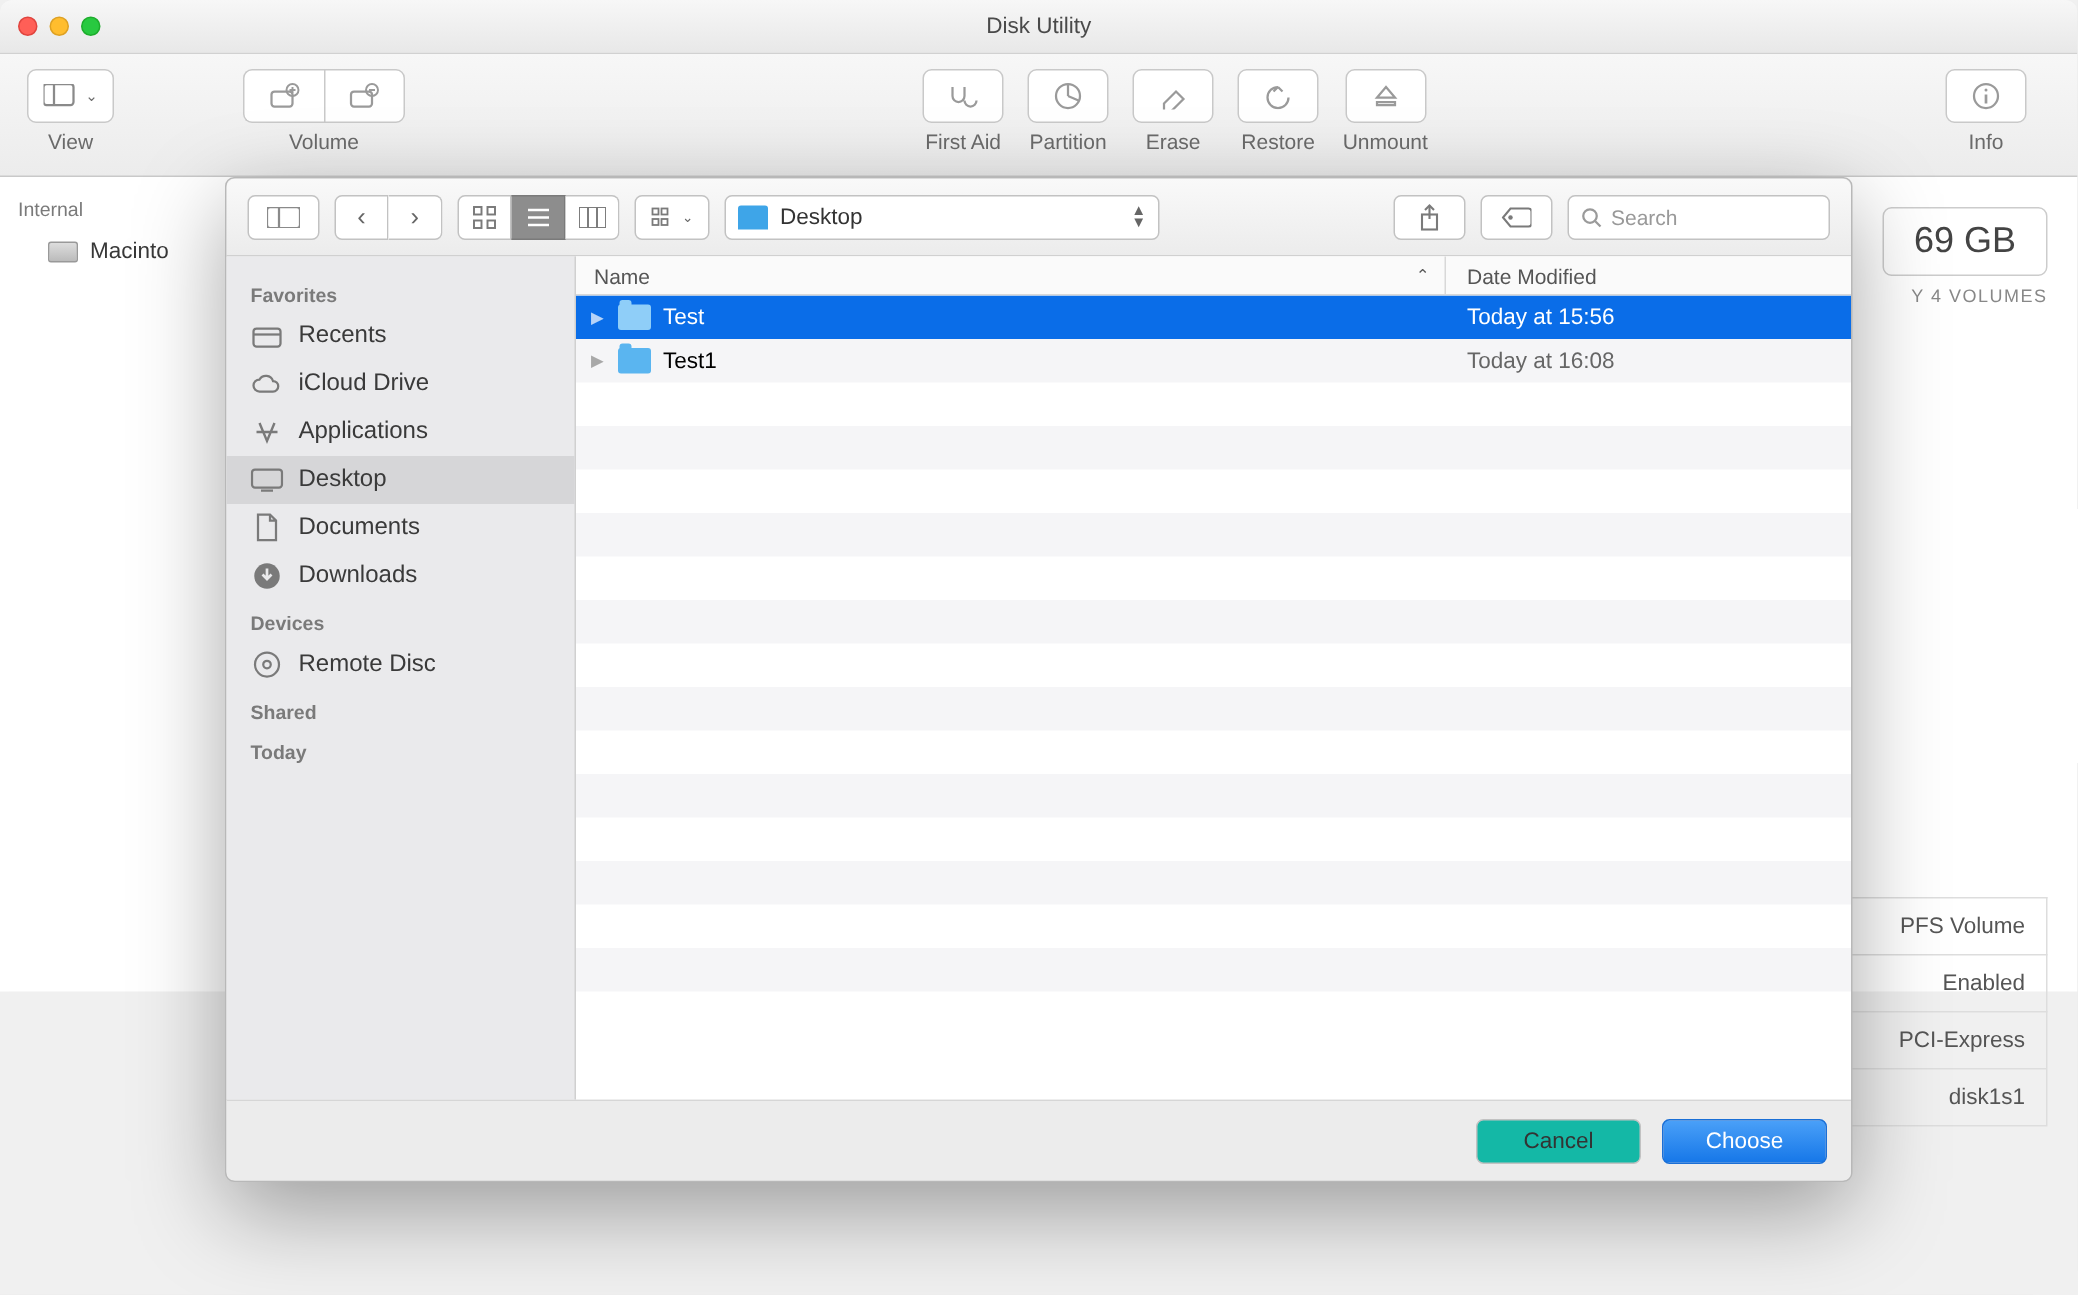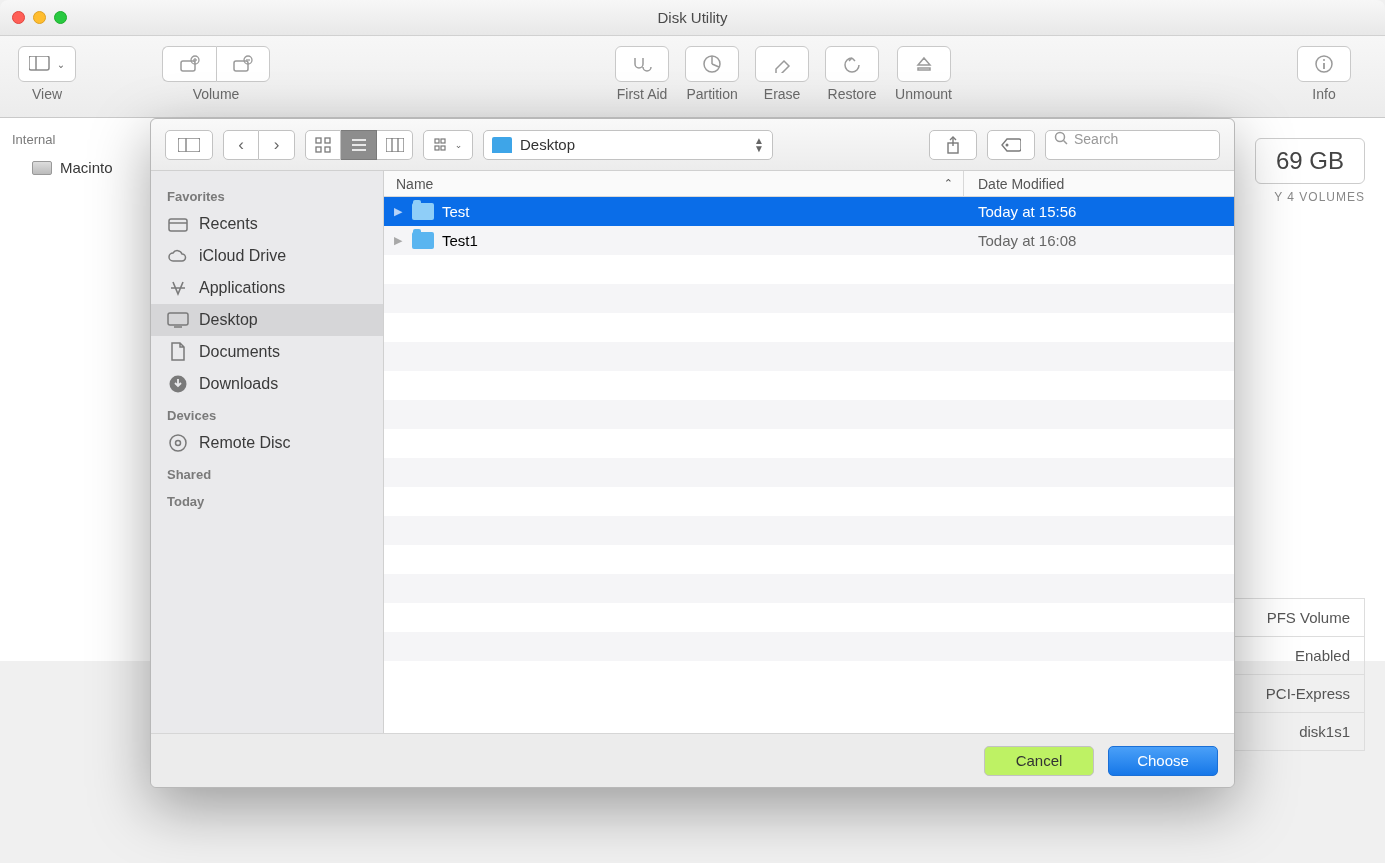--- a/index.html
+++ b/index.html
@@ -46,21 +46,21 @@
 .st-seg { display: flex; }
 .st-seg .st-btn { border-radius: 0; }
 .st-seg .st-btn:first-child { border-radius: 5px 0 0 5px; }
 .st-seg .st-btn:last-child { border-radius: 0 5px 5px 0; border-left: none; }
 .st-seg .st-btn:not(:first-child):not(:last-child) { border-left: none; }
 .st-seg .st-btn.active { background: #8d8d8d; color: #fff; border-color: #7a7a7a; }
 .path-popup { flex: 0 0 290px; height: 30px; background: #fff; border: 1px solid #c2c2c2; border-radius: 5px; display: flex; align-items: center; padding: 0 8px; gap: 8px; font-size: 15px; color: #333; }
 .path-popup .folder-glyph { width: 20px; height: 16px; background: #3ea5e8; border-radius: 2px 2px 0 0; position: relative; }
 .path-popup .updown { margin-left: auto; color: #666; font-size: 10px; line-height: 8px; }
 .st-spacer { flex: 1; }
-.search-box { width: 175px; height: 30px; background: #fff; border: 1px solid #c2c2c2; border-radius: 5px; display: flex; padding: 0 8px; gap: 6px; color: #999; font-size: 14px; }
+.search-box { width: 175px; height: 30px; background: #fff; border: 1px solid #c2c2c2; border-radius: 5px; display: flex; align-items: center; padding: 0 8px; gap: 6px; color: #999; font-size: 14px; }
 
 .sheet-body { flex: 1; display: flex; }
 .sheet-sidebar { width: 233px; background: #eaeaec; border-right: 1px solid #d0d0d0; padding-top: 10px; }
 .sb-header { font-size: 13px; color: #7a7a7a; font-weight: 600; padding: 8px 16px 4px; }
 .sb-item { display: flex; align-items: center; gap: 10px; padding: 7px 16px; font-size: 16px; color: #3a3a3a; cursor: default; }
 .sb-item.selected { background: #d6d6d8; }
 .sb-icon { width: 22px; height: 18px; color: #7a7a7a; display: flex; align-items: center; justify-content: center; font-size: 16px; }
 
 .file-area { flex: 1; background: #fff; display: flex; flex-direction: column; }
 .file-header { display: flex; height: 26px; border-bottom: 1px solid #d8d8d8; font-size: 14px; color: #555; align-items: center; background: #fafafa; }
@@ -75,21 +75,21 @@
 .fr-date { width: 270px; padding-left: 14px; }
 .disclosure { width: 10px; font-size: 11px; color: inherit; opacity: 0.7; }
 .folder-icon-sm { width: 22px; height: 17px; background: #5ab5f0; border-radius: 2px; position: relative; }
 .folder-icon-sm::before { content: ""; position: absolute; top: -3px; left: 1px; width: 8px; height: 4px; background: #5ab5f0; border-radius: 2px 2px 0 0; }
 .file-row.selected .folder-icon-sm { background: #8fcef8; }
 .file-row.selected .folder-icon-sm::before { background: #8fcef8; }
 .empty-row { height: 29px; }
 .empty-row:nth-child(even) { background: #f5f5f7; }
 
 .sheet-footer { height: 54px; display: flex; align-items: center; justify-content: flex-end; padding: 0 16px; gap: 14px; border-top: 1px solid #d6d6d6; background: #ececec; border-radius: 0 0 6px 6px; }
-.ft-btn { height: 30px; min-width: 110px; border-radius: 5px; font-size: 15px; border: 1px solid #c2c2c2; background: #bef264; color: #333; }
+.ft-btn { height: 30px; min-width: 110px; border-radius: 5px; font-size: 15px; border: 1px solid #c2c2c2; background: #14b8a6; color: #333; }
 .ft-btn.primary { background: linear-gradient(#4aa0f8,#1677e8); color: #fff; border-color: #1a6fd6; }
 
 svg { display: block; }
 </style>
 </head>
 <body>
 
 <div class="window">
 
   <div class="titlebar">

